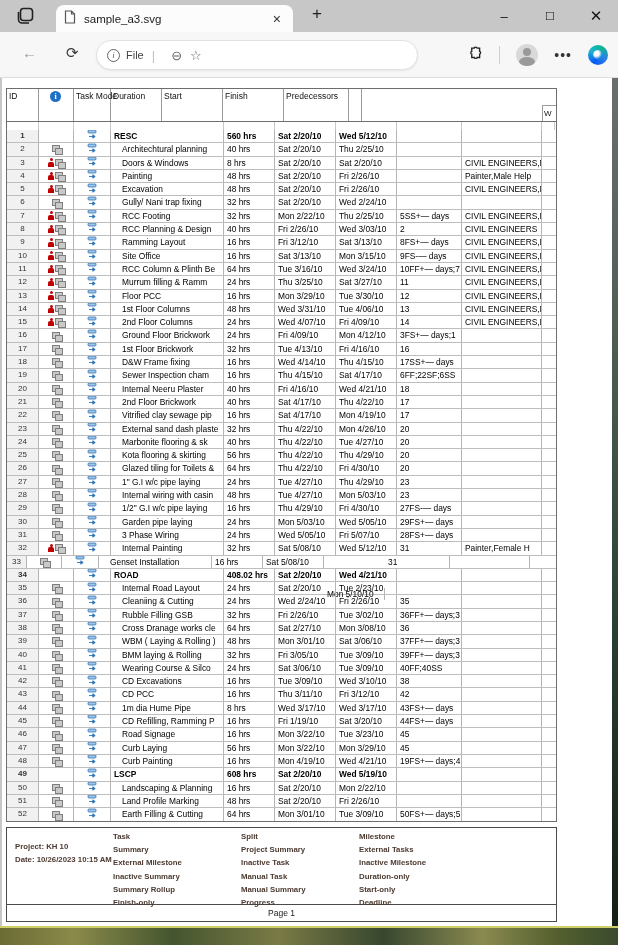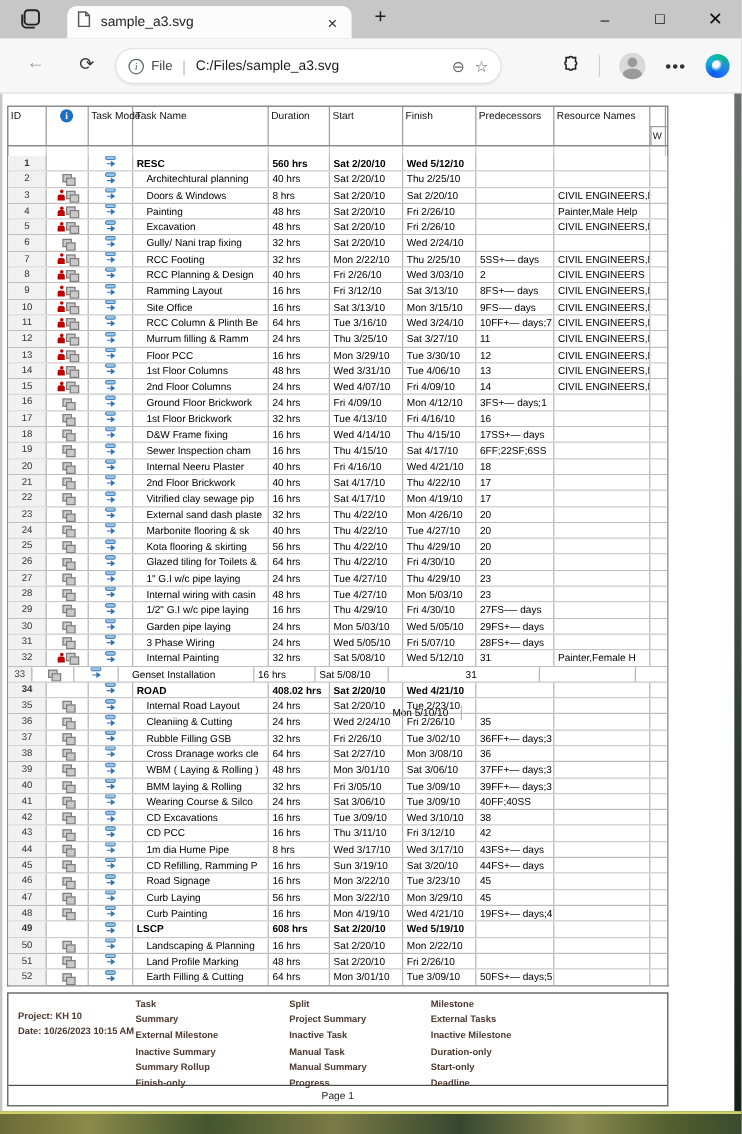--- a/index.html
+++ b/index.html
@@ -121,21 +121,20 @@
   </div>
 </div>
 
 <div class="toolbar">
   <span class="nav-ic" style="left:22px">←</span>
   <span class="nav-ic refresh" style="left:66px">⟳</span>
   <div class="addr">
     <span class="info-o">i</span>
     <span class="file-lab">File</span>
     <span class="vdiv">|</span>
-    <span class="url">C:/Files/sample_a3.svg</span>
     <span class="zoom-out-ic">⊖</span>
     <span class="star-ic">☆</span>
   </div>
   <div class="tb-right">
     <span>
       <svg width="18" height="18" viewBox="0 0 16 16">
           <path d="M4.5 1.8h2.2c0-1.1 2.6-1.1 2.6 0h2.2v2.9c1.1 0 1.1 2.6 0 2.6v2.9H9.3c0 1.1-2.6 1.1-2.6 0H4.5V7.3c-1.1 0-1.1-2.6 0-2.6z" fill="none" stroke="#222" stroke-width="1.2" transform="translate(1.5,1.8)"></path>
         </svg>
     </span>
     <span class="tb-sep"></span>
@@ -147,26 +146,24 @@
 
 <div class="page">
 
   <div class="mtable">
     <div class="thead" id="thead">
         <div class="hcell" style="width: 32px;">ID</div>
         <div class="hcell" style="width: 35px;">
           <span class="info-badge" style="position: absolute; left: 11px; top: 2px;">i</span>
         </div>
         <div class="hcell" style="width: 37px;">Task Mode</div>
-        <div class="hcell" style="width: 113px;">Task Name</div>
         <div class="hcell" style="width: 51px;">Duration</div>
         <div class="hcell" style="width: 61px;">Start</div>
         <div class="hcell" style="width: 61px;">Finish</div>
         <div class="hcell" style="width: 65px;">Predecessors</div>
-        <div class="hcell" style="width: 80px;">Resource Names</div>
         <div class="hcell" style="width: 13px;"></div>
         <div class="wcell">W</div>
       </div>
     <div class="hgap" id="hgap">
         <div style="width: 32px;"></div>
         <div style="width: 35px;"></div>
         <div style="width: 37px;"></div>
         <div style="width: 113px;"></div>
         <div style="width: 51px;"></div>
         <div style="width: 61px;"></div>
@@ -1027,21 +1024,21 @@
             <span class="g-gray"></span>
           </div>
           <div class="tcell c-mode" style="width: 37px;">
             <span><svg width="11" height="10" viewBox="0 0 11 10">
                 <rect x="1" y="1" width="8" height="3" rx="1" fill="#9dc3e6" stroke="#2e75b6" stroke-width="0.8"></rect>
                 <path d="M2 7.5 h5 M5.8 5.8 L8.2 7.5 L5.8 9.2 z" stroke="#2e75b6" stroke-width="0.9" fill="#2e75b6"></path>
               </svg></span>
           </div>
           <div class="tcell c-name child" style="width: 113px;">CD Refilling, Ramming P</div>
           <div class="tcell " style="width: 51px;">16 hrs</div>
-          <div class="tcell " style="width: 61px;">Sun 3/19/10</div>
+          <div class="tcell " style="width: 61px;">Fri 1/19/10</div>
           <div class="tcell " style="width: 61px;">Sat 3/20/10</div>
           <div class="tcell " style="width: 65px;">44FS+— days</div>
           <div class="tcell " style="width: 80px;"></div>
           <div class="tcell " style="width: 13px;"></div>
         </div>
         <div class="trow">
           <div class="tcell c-id" style="width: 32px;">46</div>
           <div class="tcell c-info" style="width: 35px;">
             <span class="g-gray"></span>
           </div>

